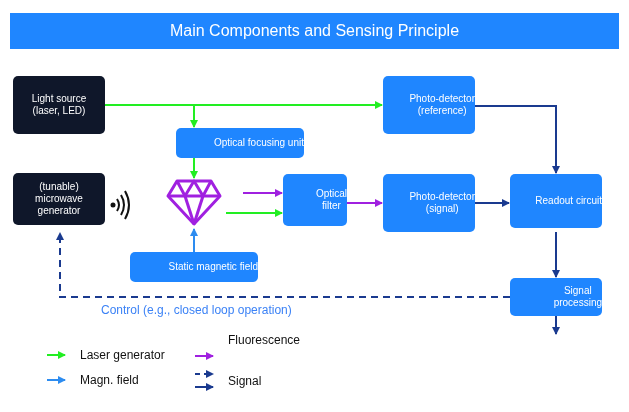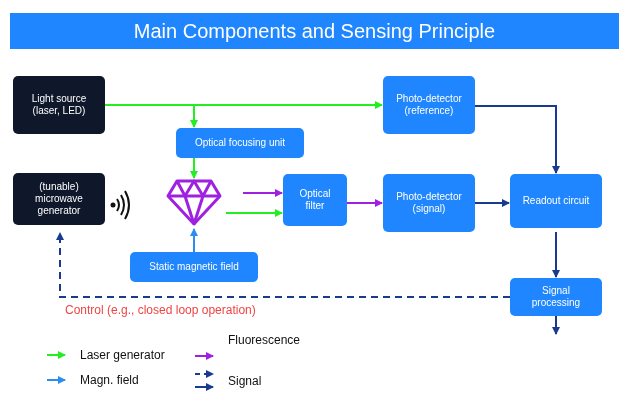--- a/index.html
+++ b/index.html
@@ -1,27 +1,27 @@
 <!DOCTYPE html>
 <html><head>
   <meta charset="utf-8">
   <style>
     html, body { margin: 0; padding: 0; background: #ffffff; }
     body { width: 629px; height: 412px; position: relative; overflow: hidden;
            font-family: "Liberation Sans", "DejaVu Sans", sans-serif; }
     .header { position: absolute; left: 10px; top: 13px; width: 609px; height: 36px;
               background: #1f86ff; color: #ffffff; display: flex; align-items: center;
-              justify-content: center; font-size: 20px; }
+              justify-content: center; font-size: 16px; }
     .box { position: absolute; border-radius: 5px; color: #ffffff; display: flex;
            align-items: center; justify-content: center; text-align: center;
            font-size: 10px; line-height: 12px; white-space: pre-line; }
     .dark { background: #0f172a; }
-    .light { background: #1f86ff; }
+    .light { background: #1f86ff; justify-content: flex-end; }
     svg.links { position: absolute; left: 0; top: 0; }
-    .label { position: absolute; font-size: 12px; color: #ef4444; white-space: nowrap; }
+    .label { position: absolute; font-size: 12px; color: #3b82f6; white-space: nowrap; margin-left: 36px; }
     .legend-text { position: absolute; font-size: 12px; color: #111; white-space: nowrap; }
   </style>
 </head>
 <body>
 
 <div class="header">
   <span>Main Components and Sensing Principle</span>
 </div>
 
 <svg class="links" width="629" height="412">

